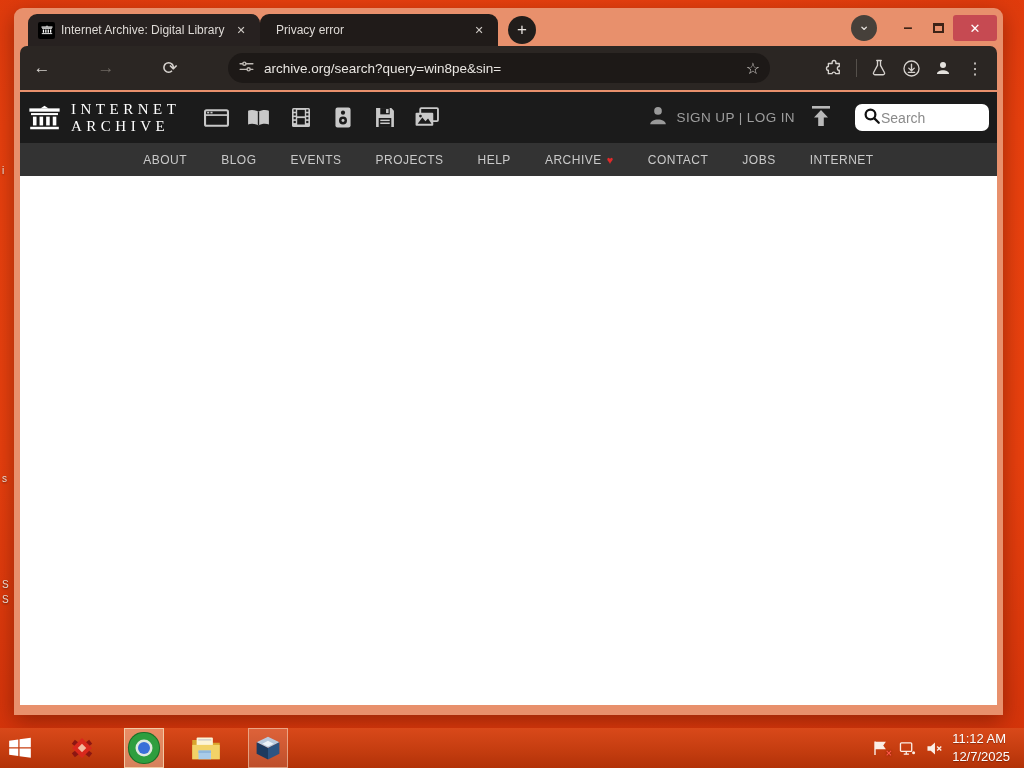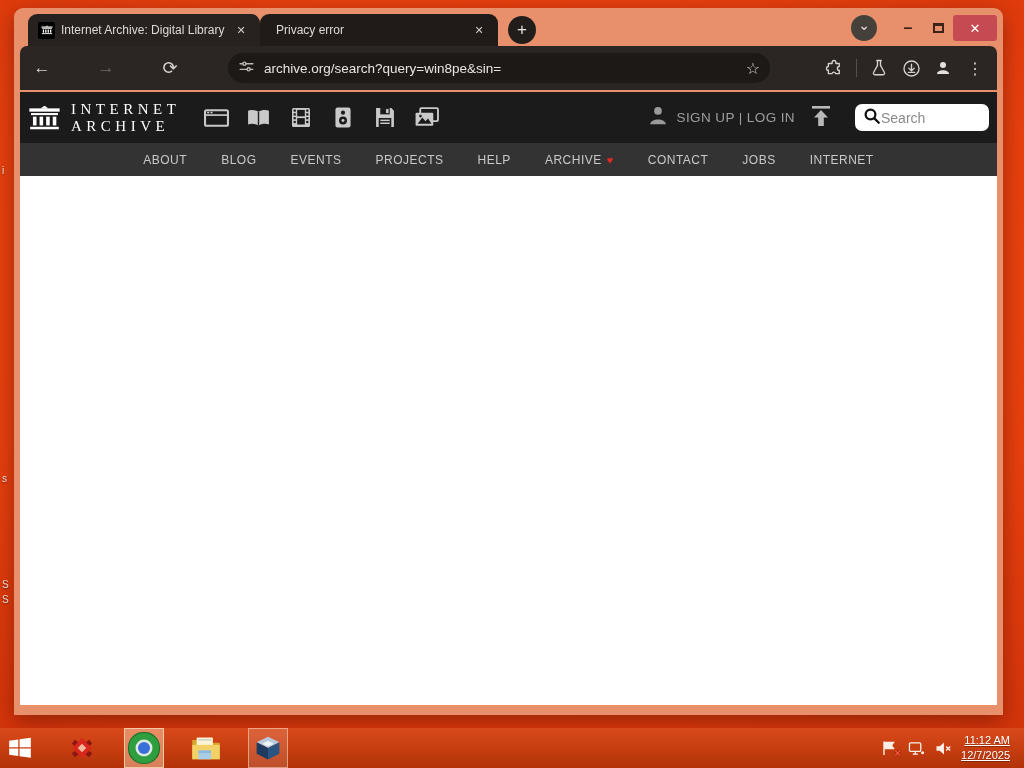--- a/index.html
+++ b/index.html
@@ -92,21 +92,21 @@
   .redapp .core { position:absolute; left:7px; top:5px; width:14px; height:14px; background:#d8281c; transform:rotate(45deg); }
   .redapp .core::after { content:""; position:absolute; left:4px; top:4px; width:6px; height:6px; background:#f3b9a0; }
 
   .chrome-ic { width:12px; height:12px; border-radius:50%; background:#3a6fd8;
     box-shadow:0 0 0 2.5px #dfe9df, 0 0 0 9px #2e9e3e, 0 0 0 10px #1c6f28; }
 
   .tray { margin-left:auto; display:flex; align-items:center; gap:9px; padding-right:10px; }
   .tray-ic { position:relative; width:18px; height:16px; display:flex; align-items:center; justify-content:center; }
   .badge-x { position:absolute; right:-3px; bottom:-2px; color:#ff5a4a; font-size:8px; font-weight:bold; text-shadow:0 0 2px #7a1000; }
   .badge-x::before { content:"✕"; }
-  .clock { color:#fff; font-size:11px; text-align:right; line-height:1.35; padding-right:4px; text-shadow:0 1px 1px rgba(0,0,0,.3);text-decoration:underline; }
+  .clock { color:#fff; font-size:13px; line-height:1.35; padding-right:4px; text-shadow:0 1px 1px rgba(0,0,0,.3); }
 </style>
 </head>
 <body>
 
 <div class="desktop">
 
   <span class="desk-frag" style="top:165px">i</span>
   <span class="desk-frag" style="top:473px">s</span>
   <span class="desk-frag" style="top:579px">S</span>
   <span class="desk-frag" style="top:594px">S</span>

